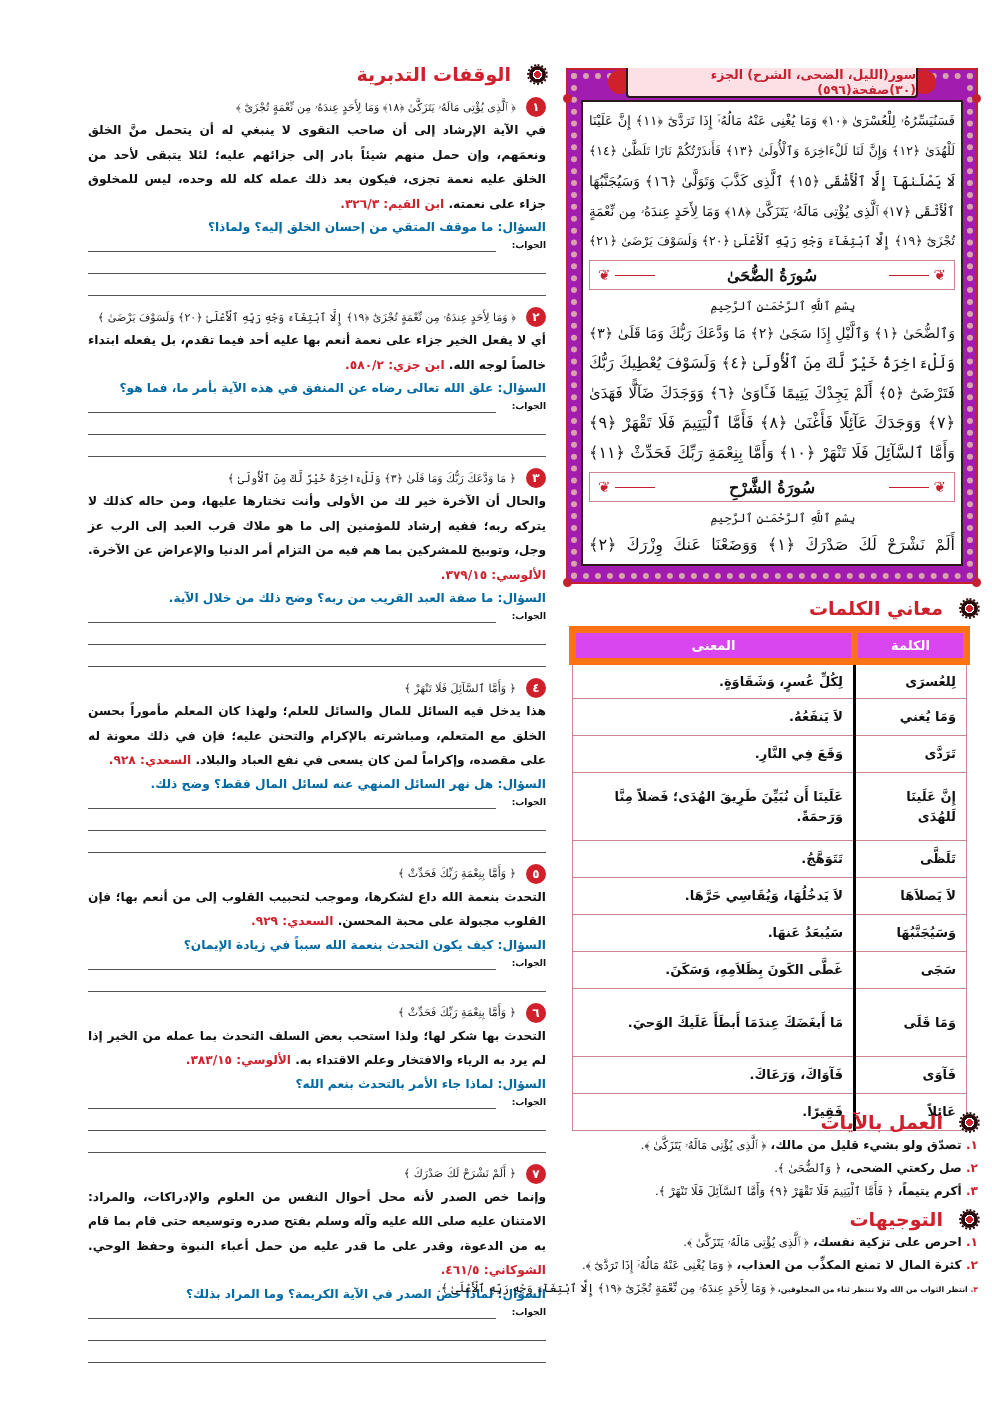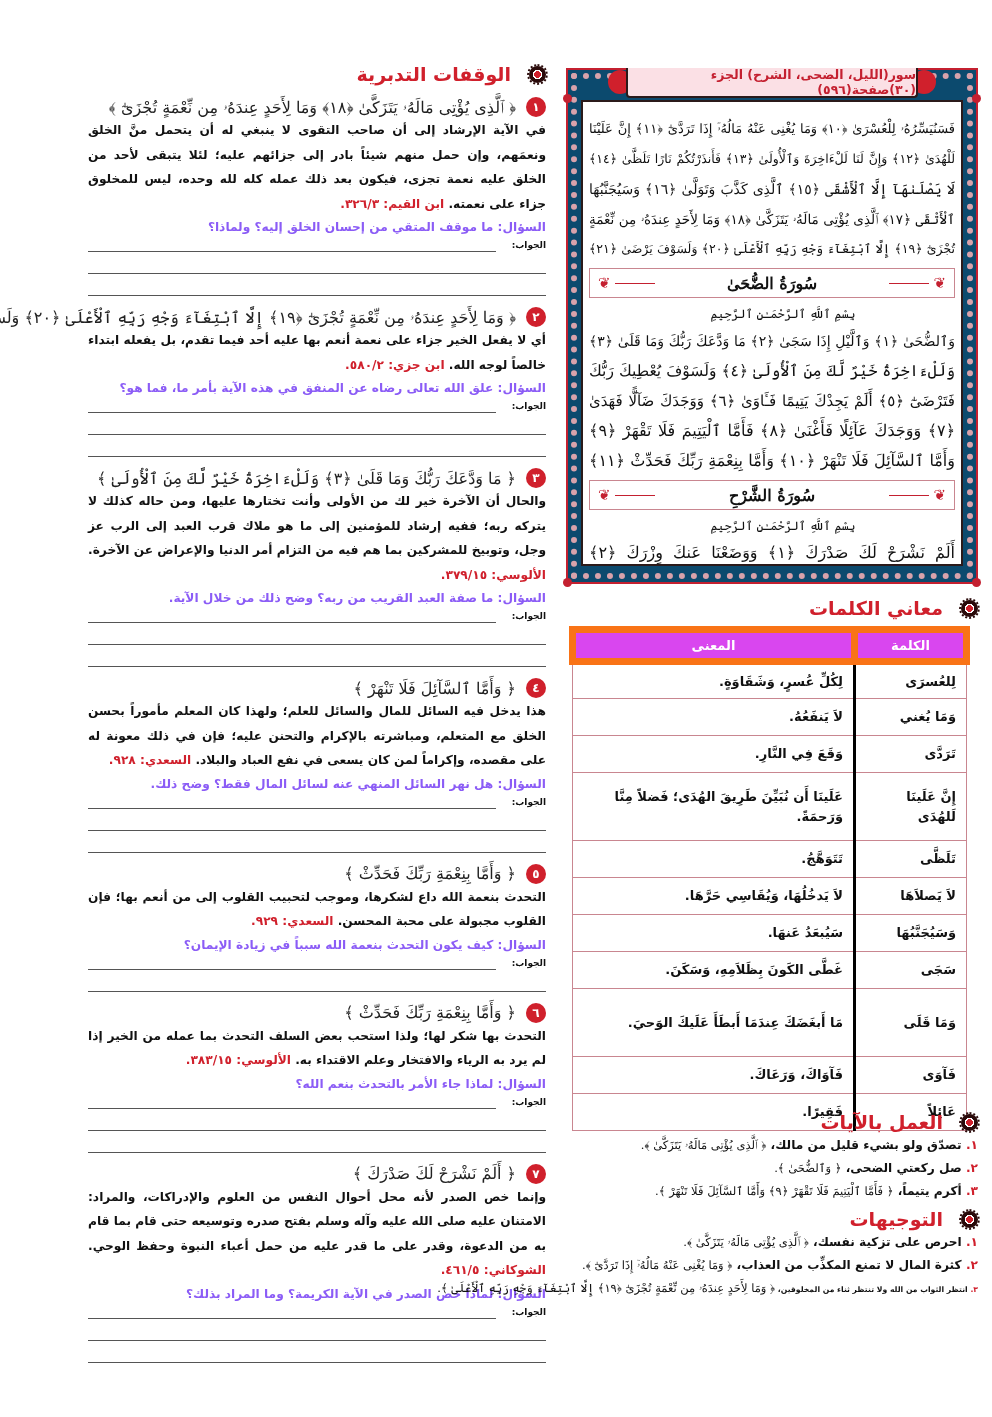--- a/index.html
+++ b/index.html
@@ -8,32 +8,32 @@
 
   
   .left-col { position: absolute; left: 88px; top: 62px; width: 458px; }
   .sec-title { display: flex; align-items: center; gap: 18px; font-weight: bold; color: #d0202c; font-size: 19px; line-height: 24px; }
   .rosette { width: 17px; height: 17px; border-radius: 50%; background: radial-gradient(circle, #d0202c 0 28%, #fff 29% 38%, #2a0a0a 39% 100%); flex: none; position: relative; }
   .rosette::after { content: ""; position: absolute; inset: -2px; border-radius: 50%; border: 2px dotted #2a0a0a; }
 
   .stop { margin-top: 10px; }
   .stop-head { display: flex; align-items: center; gap: 10px; height: 22px; }
   .num-badge { width: 20px; height: 20px; border-radius: 50%; background: #d0202c; color: #fff; font-size: 12px; font-weight: bold; display: flex; align-items: center; justify-content: center; flex: none; }
-  .verse { font-family: "DejaVu Serif", serif; font-size: 16px; color: #222; white-space: nowrap; }
+  .verse { font-family: "DejaVu Serif", serif; font-size: 11px; color: #222; white-space: nowrap; }
   .verse::before { content: "﴿ "; }
   .verse::after { content: " ﴾"; }
   .stop-body { font-size: 12.2px; font-weight: bold; line-height: 24.5px; text-align: justify; }
   .stop-body .ref { color: #d0202c; }
-  .question { font-size: 12.2px; font-weight: bold; color: #8b5cf6; line-height: 22px; }
+  .question { font-size: 12.2px; font-weight: bold; color: #0369a1; line-height: 22px; }
   .answer-label { font-size: 9px; font-weight: bold; line-height: 14px; display: flex; align-items: flex-end; gap: 16px; }
   .answer-label .line { flex: 1; border-bottom: 1px solid #555; height: 8px; }
   .answer-line { height: 22px; border-bottom: 1px solid #555; }
 
   
-  .mushaf { position: absolute; left: 566px; top: 68px; width: 412px; height: 516px; background: #0c4a6e; border: 2px solid #c42030; }
+  .mushaf { position: absolute; left: 566px; top: 68px; width: 412px; height: 516px; background: #a21caf; border: 2px solid #c42030; }
   .mushaf-inner { position: absolute; left: 13px; top: 30px; right: 13px; bottom: 16px; background: #fff; border: 2px solid #2b1a1a; }
   .mushaf-border-pattern { position: absolute; inset: 3px; border: 6px dotted #d8a2ab; pointer-events: none; }
   .corner-dot { position: absolute; width: 9px; height: 9px; border-radius: 50%; background: #c42030; }
   .mushaf-title-tab { position: absolute; top: -2px; left: 58px; right: 58px; height: 30px; background: #fbe0e5; border: 2px solid #2b1a1a; border-top: none; border-radius: 0 0 4px 4px; display: flex; align-items: center; justify-content: center; font-size: 12.5px; font-weight: bold; color: #c42030; }
   .tab-circle { position: absolute; top: 0; width: 24px; height: 24px; border-radius: 50%; background: #d0202c; }
   .ayah-line { font-family: "DejaVu Serif", serif; font-size: 16px; text-align: center; height: 30px; line-height: 30px; white-space: nowrap; overflow: hidden; padding: 0 6px; color: #111; text-align-last: justify; }
   .surah-banner { margin: 4px 6px; height: 30px; border: 1px solid #c98690; display: flex; align-items: center; justify-content: space-between; padding: 0 8px; }
   .surah-banner .orn { color: #c42030; font-size: 15px; }
   .surah-banner .orn-line { flex: 1; height: 1px; background: #c42030; margin: 0 4px; max-width: 40px; }
   .surah-banner .name { font-family: "DejaVu Serif", serif; font-size: 16px; font-weight: bold; flex: 1; text-align: center; }
@@ -170,21 +170,21 @@
   <span class="corner-dot" style="left:-5px;top:24px"></span>
   <span class="corner-dot" style="right:-5px;top:24px"></span>
   <span class="corner-dot" style="left:-5px;bottom:-5px"></span>
   <span class="corner-dot" style="right:-5px;bottom:-5px"></span>
   <span class="tab-circle" style="left:40px"></span>
   <span class="tab-circle" style="right:40px"></span>
   <div class="mushaf-title-tab">
     <span>سور(الليل، الضحى، الشرح) الجزء (٣٠)صفحة(٥٩٦)</span>
   </div>
   <div class="mushaf-inner">
-    <div id="lail-lines" style="padding-top:12px">
+    <div id="lail-lines" style="padding-top:4px">
         <div class="ayah-line" style="font-size: 13px;">فَسَنُيَسِّرُهُۥ لِلْعُسْرَىٰ ﴿١٠﴾ وَمَا يُغْنِى عَنْهُ مَالُهُۥٓ إِذَا تَرَدَّىٰٓ ﴿١١﴾ إِنَّ عَلَيْنَا</div>
         <div class="ayah-line" style="font-size: 12.5px;">لَلْهُدَىٰ ﴿١٢﴾ وَإِنَّ لَنَا لَلْءَاخِرَةَ وَٱلْأُولَىٰ ﴿١٣﴾ فَأَنذَرْتُكُمْ نَارًا تَلَظَّىٰ ﴿١٤﴾</div>
         <div class="ayah-line" style="font-size: 14px;">لَا يَصْلَىٰهَآ إِلَّا ٱلْأَشْقَى ﴿١٥﴾ ٱلَّذِى كَذَّبَ وَتَوَلَّىٰ ﴿١٦﴾ وَسَيُجَنَّبُهَا</div>
         <div class="ayah-line" style="font-size: 13.5px;">ٱلْأَتْقَى ﴿١٧﴾ ٱلَّذِى يُؤْتِى مَالَهُۥ يَتَزَكَّىٰ ﴿١٨﴾ وَمَا لِأَحَدٍ عِندَهُۥ مِن نِّعْمَةٍ</div>
         <div class="ayah-line" style="font-size: 12.5px;">تُجْزَىٰٓ ﴿١٩﴾ إِلَّا ٱبْتِغَآءَ وَجْهِ رَبِّهِ ٱلْأَعْلَىٰ ﴿٢٠﴾ وَلَسَوْفَ يَرْضَىٰ ﴿٢١﴾</div>
       </div>
 
     <div class="surah-banner">
       <span class="orn">❦</span>
       <span class="orn-line"></span>

